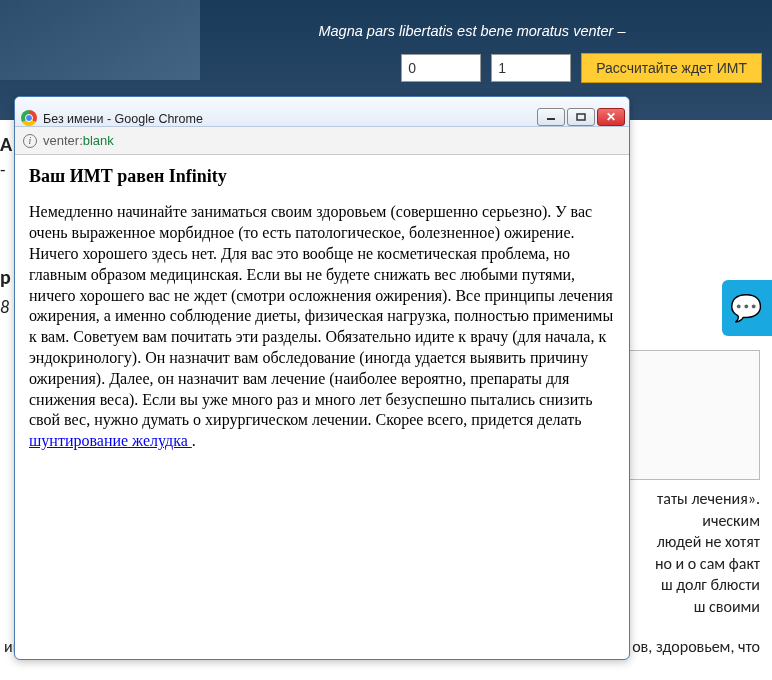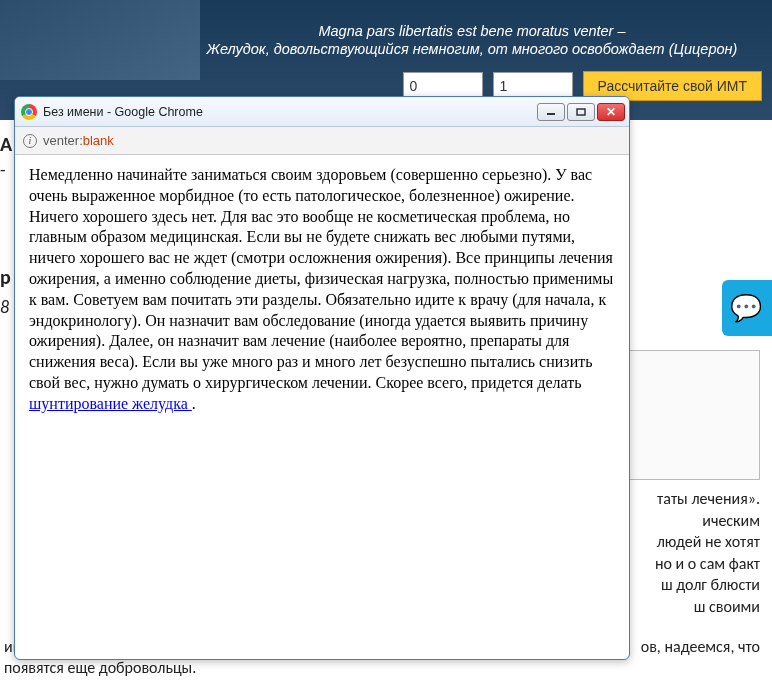--- a/index.html
+++ b/index.html
@@ -130,21 +130,21 @@
     background: #fff;
     display: flex;
     flex-direction: column;
     overflow: hidden;
   }
   .titlebar {
     height: 30px;
     background: linear-gradient(to bottom, #f7faff 0%, #e4edf7 100%);
     border-bottom: 1px solid #b9cade;
     display: flex;
-    align-items: center;
+    align-items: flex-end;
     padding: 0 4px 0 6px;
     font-size: 12.5px;
     color: #222;
   }
   .chrome-icon {
     width: 16px; height: 16px;
     margin-right: 6px;
     border-radius: 50%;
     background: conic-gradient(#ea4335 0 120deg, #fbbc05 120deg 240deg, #34a853 240deg 360deg);
     position: relative;
@@ -219,25 +219,24 @@
   }
   .content a { color: #0000ee; }
 </style>
 </head>
 <body>
 
 <div class="bg-header"></div>
 <div class="bg-photo"></div>
 <div class="header-content">
   <span class="q1">Magna pars libertatis est bene moratus venter –</span>
-  <span class="q2">Желудок, довольствующийся немногим, от многого освобождает (Цицерон)</span>
   <div class="bmi-row">
     <input class="bmi-input" value="0" style="">
     <input class="bmi-input" value="1" style="">
-    <button class="bmi-button">Рассчитайте свой ИМТ</button>
+    <button class="bmi-button">Рассчитайте ждет ИМТ</button>
   </div>
 </div>
 
 <div class="bg-bottom"></div>
 
 <div class="bg-side-frag">
   <div class="f1">A</div>
   <div>-</div>
   <div class="f2">р</div>
   <div class="f3">8</div>
@@ -253,22 +252,21 @@
   <div class="p1">
     <div>таты лечения».</div>
     <div>ическим</div>
     <div>людей не хотят</div>
     <div>но и о сам факт</div>
     <div>ш долг блюсти</div>
     <div>ш своими</div>
   </div>
   <div class="p2" style="margin-top:18px;">
     <span>ии</span>
-    <span style="float:right">ов, надеемся, что</span>
-    <div style="clear:both">появятся еще добровольцы.</div>
+    <span style="float:right">ов, здоровьем, что</span>
   </div>
 </div>
 
 <div class="popup">
   <div class="titlebar">
     <div class="chrome-icon"></div>
     <span>Без имени - Google Chrome</span>
     <div class="spacer"></div>
     <div class="win-btn">
       <svg width="10" height="8">
@@ -280,20 +278,23 @@
           <rect x="1" y="1" width="8" height="6" fill="none" stroke="#333" stroke-width="1.5"></rect>
         </svg>
     </div>
     <div class="win-btn close">
       <span>✕</span>
     </div>
   </div>
   <div class="addressbar">
     <div class="info-icon">i</div>
     <span>venter:</span>
-      <span style="color:#c2410c">blank</span>
+      <span style="color:#15803d">blank</span>
   </div>
   <div class="content">
+    <h3>
+      <span>Ваш ИМТ равен </span><span>Infinity</span>
+    </h3>
     <p>
       <span>Немедленно начинайте заниматься своим здоровьем (совершенно серьезно). У вас очень выраженное морбидное (то есть патологическое, болезненное) ожирение. Ничего хорошего здесь нет. Для вас это вообще не косметическая проблема, но главным образом медицинская. Если вы не будете снижать вес любыми путями, ничего хорошего вас не ждет (смотри осложнения ожирения). Все принципы лечения ожирения, а именно соблюдение диеты, физическая нагрузка, полностью применимы к вам. Советуем вам почитать эти разделы. Обязательно идите к врачу (для начала, к эндокринологу). Он назначит вам обследование (иногда удается выявить причину ожирения). Далее, он назначит вам лечение (наиболее вероятно, препараты для снижения веса). Если вы уже много раз и много лет безуспешно пытались снизить свой вес, нужно думать о хирургическом лечении. Скорее всего, придется делать </span><a href="#">шунтирование желудка </a><span>.</span>
     </p>
   </div>
 </div>
 
 </body></html>

